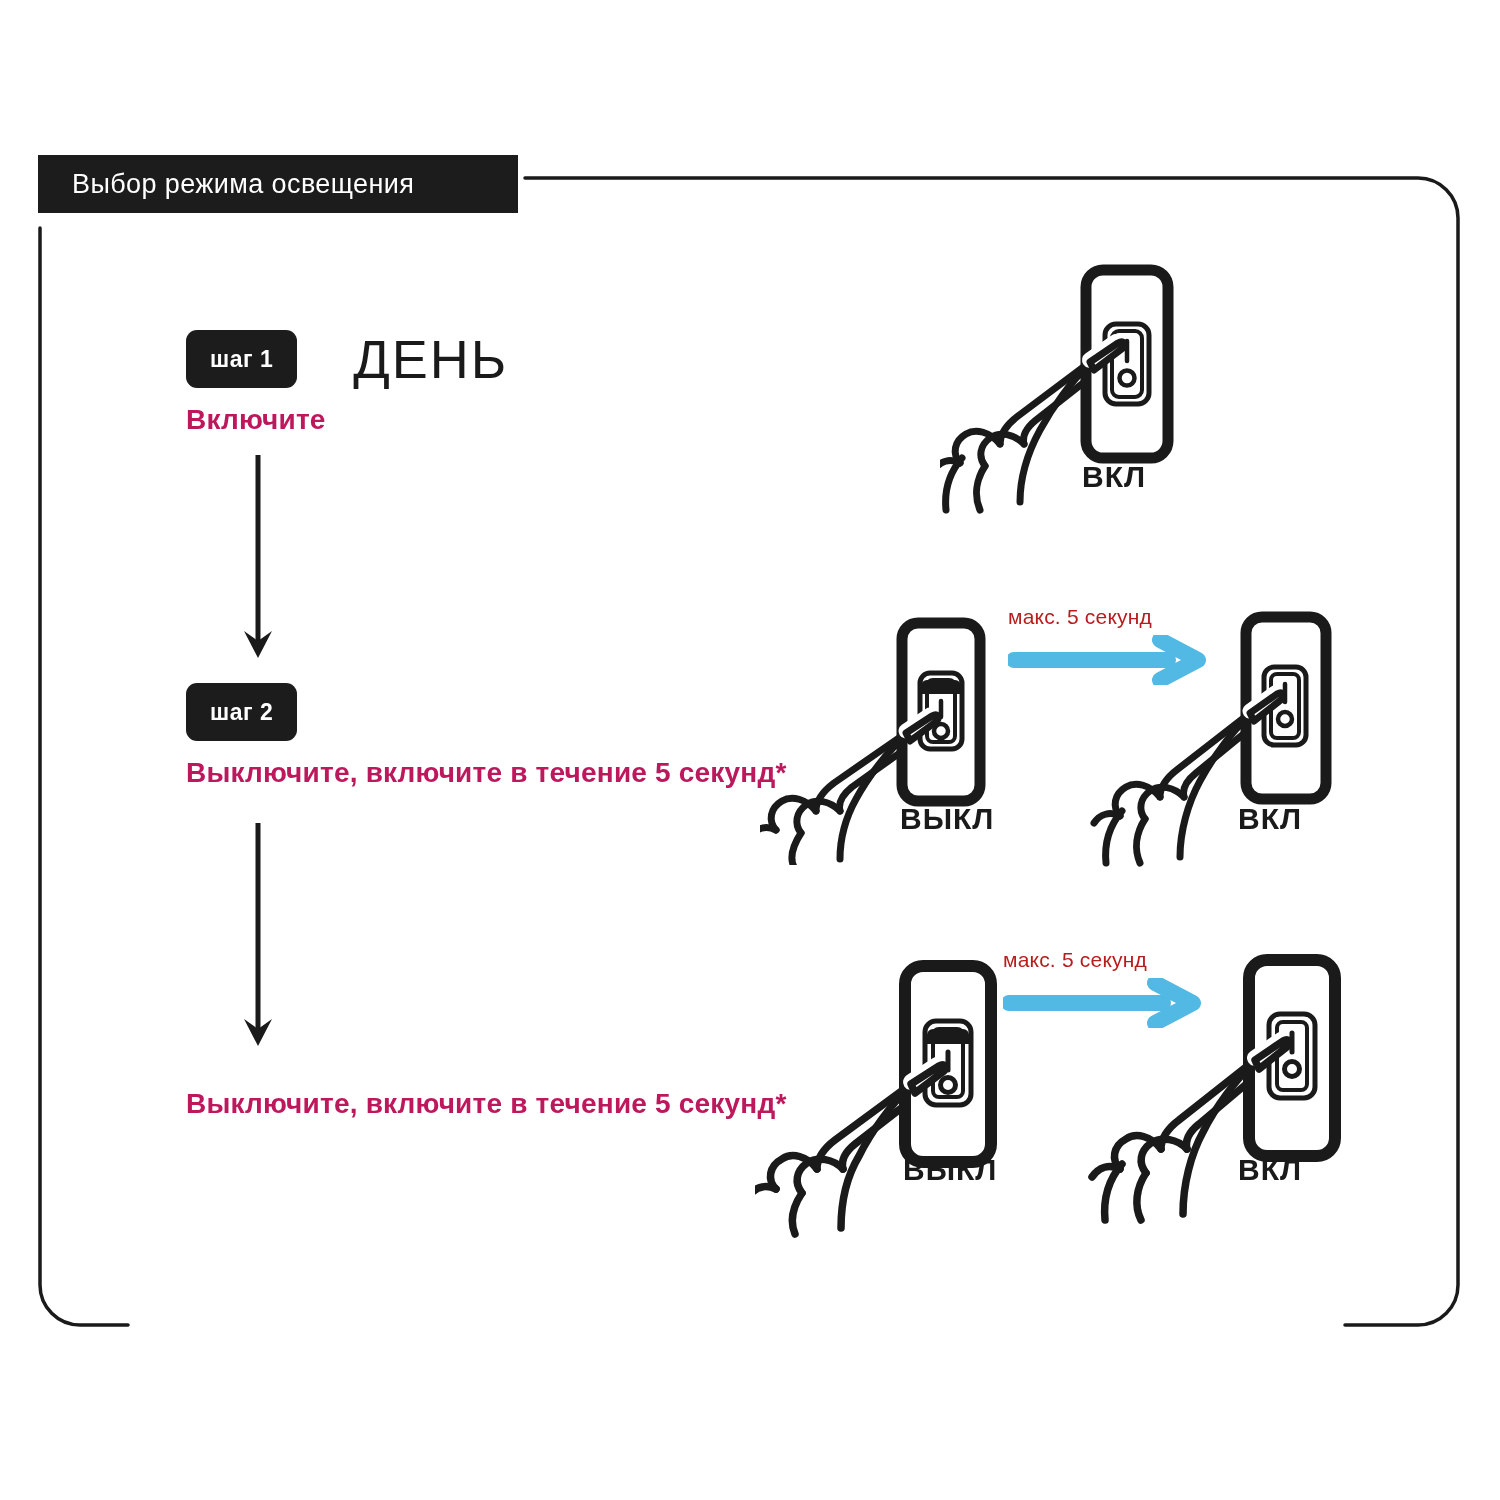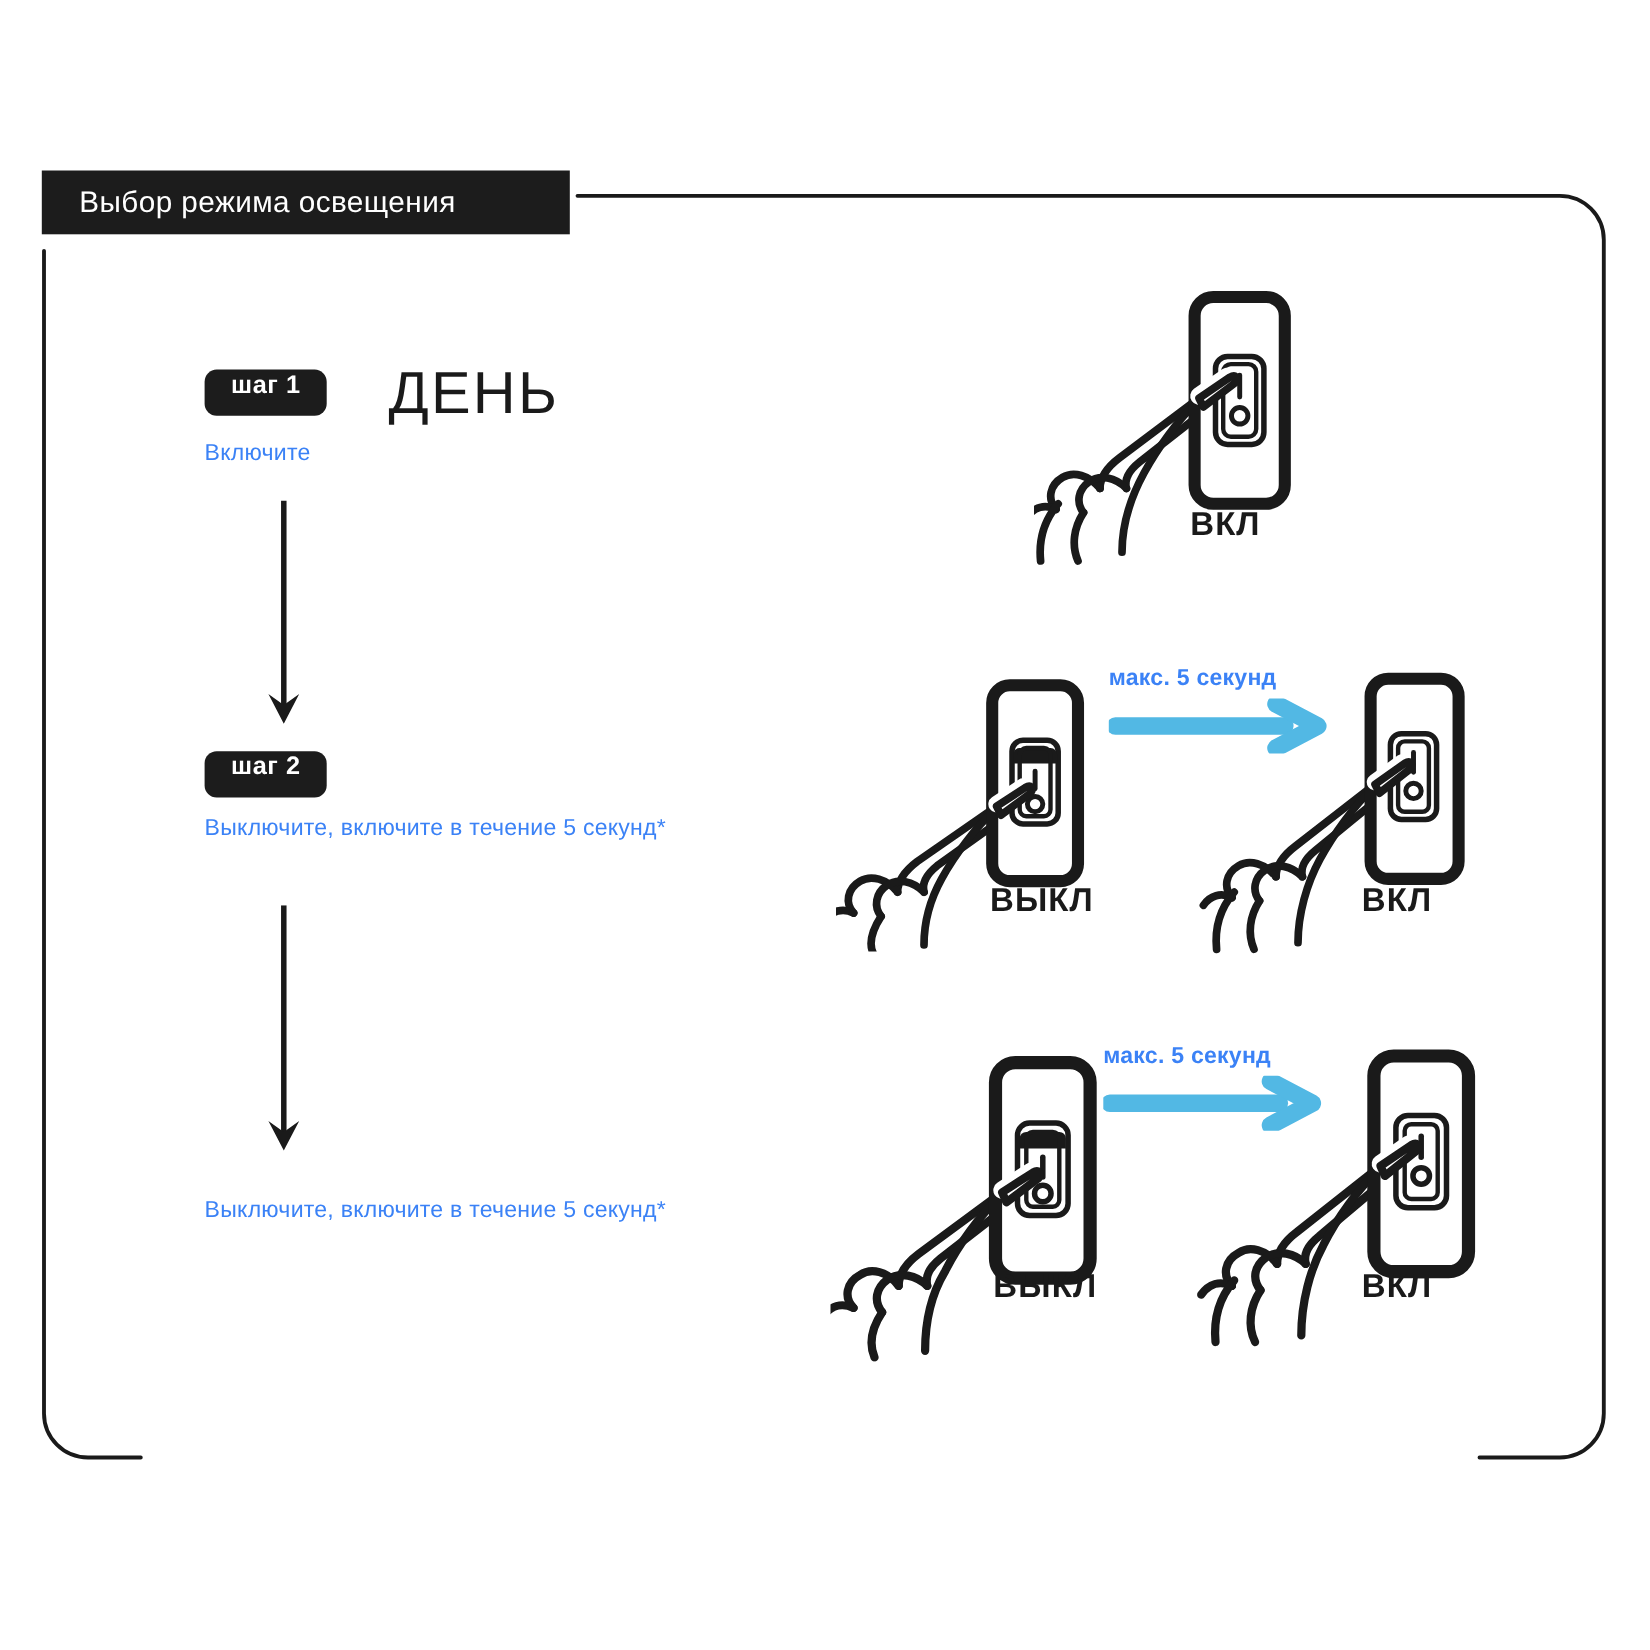--- a/index.html
+++ b/index.html
@@ -60,23 +60,23 @@
     left: 186px;
   }
   .step-row {
     display: flex;
     align-items: center;
     gap: 26px;
   }
   .step-badge {
     background: #1c1c1c;
     border-radius: 11px;
-    height: 42px;
+    height: 58px;
     display: flex;
-    align-items: flex-start;
+    align-items: center;
     justify-content: center;
     padding: 0 24px;
     box-sizing: border-box;
   }
   .step-badge span {
     color: #ffffff;
     font-size: 23px;
     font-weight: bold;
     letter-spacing: 0.5px;
     white-space: nowrap;
@@ -85,23 +85,23 @@
     font-size: 54px;
     font-weight: 300;
     letter-spacing: 2px;
     color: #1a1a1a;
     white-space: nowrap;
     line-height: 1;
     margin-left: 30px;
   }
   .step-sub {
     margin-top: 16px;
-    font-size: 21px;
-    font-weight: 400;
-    color: #3b82f6;
+    font-size: 28px;
+    font-weight: 700;
+    color: #be185d;
     white-space: nowrap;
     letter-spacing: 0.2px;
   }
 
   #step1 { top: 330px; }
   #step2 { top: 683px; }
   #step3 { top: 1072px; }
 
   
   .flow-arrow {
@@ -120,23 +120,23 @@
     font-size: 30px;
     font-weight: bold;
     letter-spacing: 1px;
     color: #1a1a1a;
     white-space: nowrap;
     text-align: right;
   }
   .timing-label {
     position: absolute;
     font-size: 21px;
-    font-weight: bold;
+    font-weight: normal;
     letter-spacing: 0.2px;
-    color: #3b82f6;
+    color: #b91c1c;
     white-space: nowrap;
   }
 
   
   .footnote {
     position: absolute;
     left: 138px;
     top: 1296px;
     width: 1180px;
     font-size: 24px;

